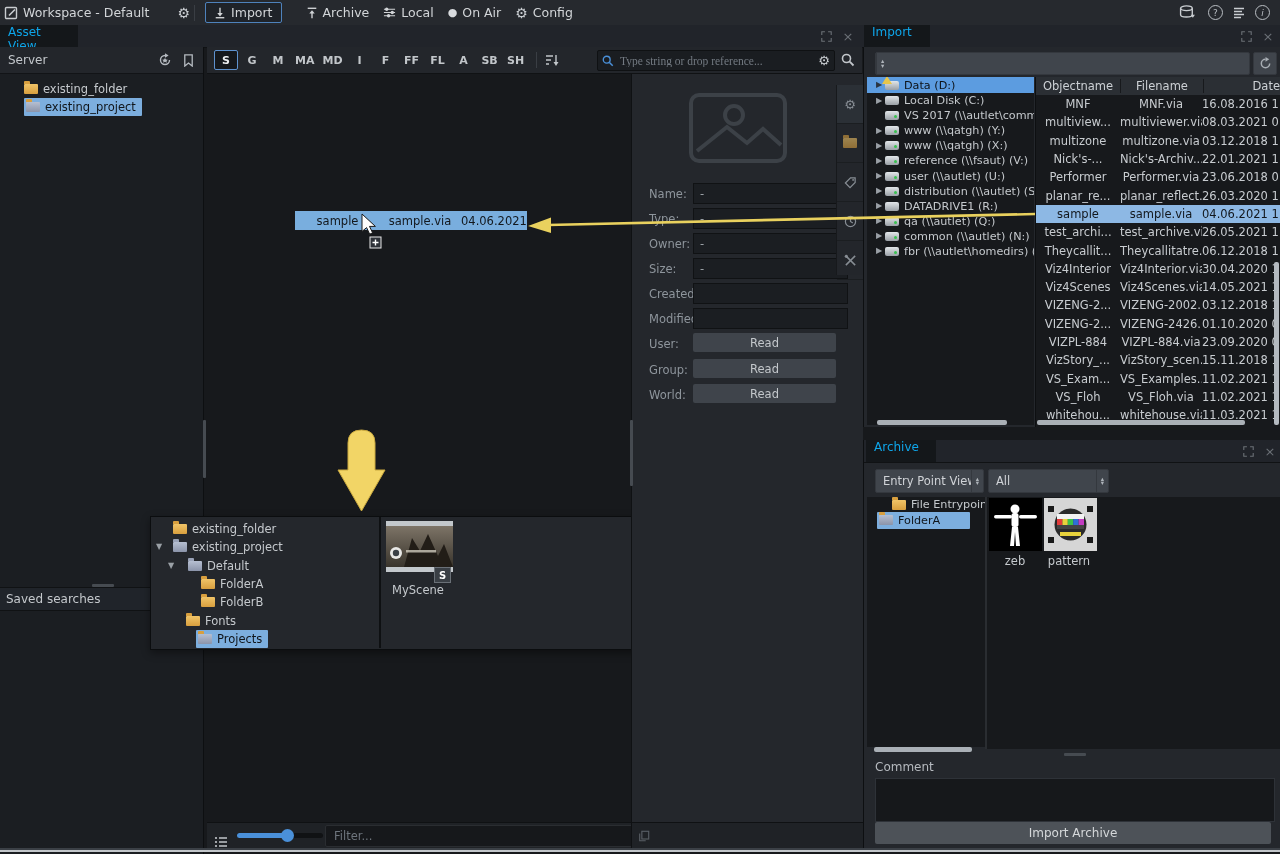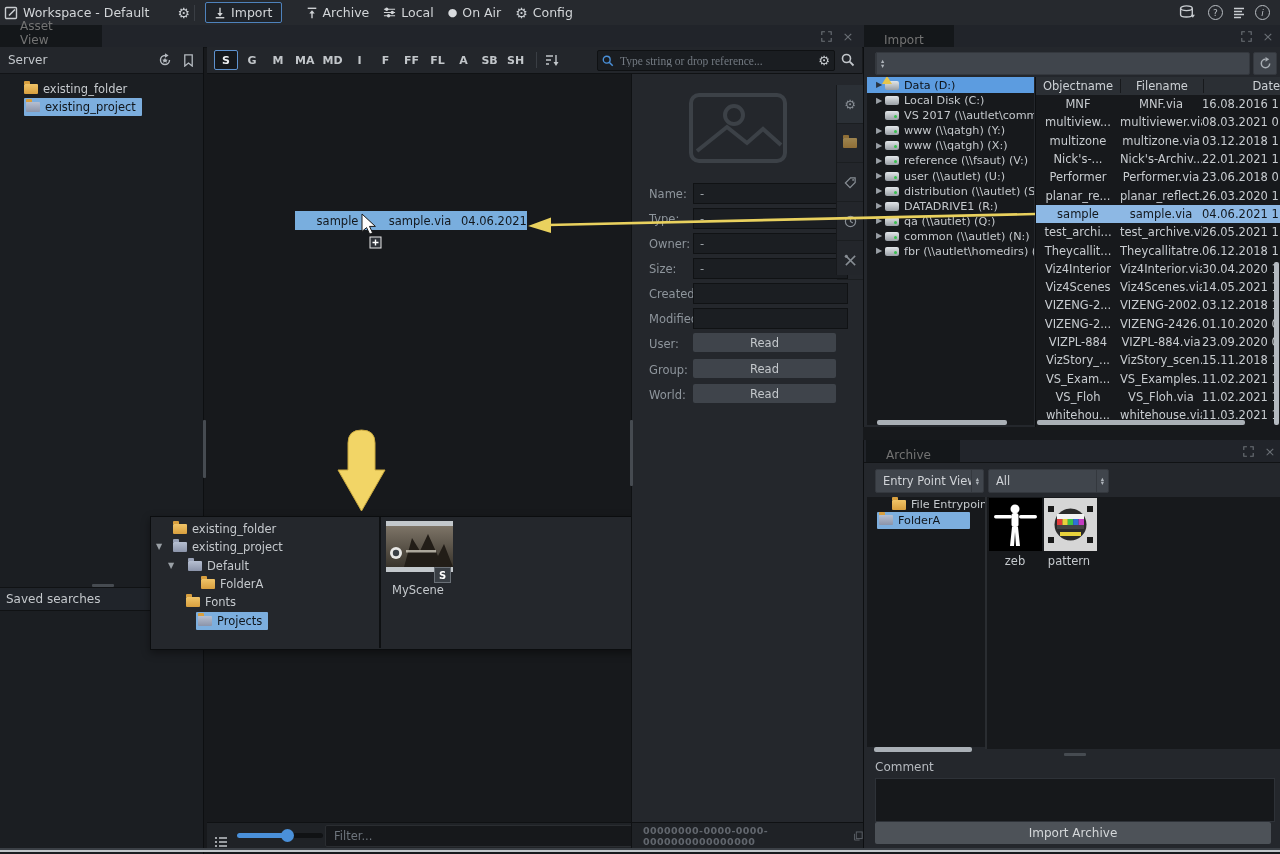--- a/index.html
+++ b/index.html
@@ -11,21 +11,21 @@
   .nowrap{white-space:nowrap;overflow:hidden}
   
   #topbar{left:0;top:0;width:1280px;height:25px;background:#26292e;border-bottom:1px solid #121417;display:flex;align-items:center}
   .tbitem{display:flex;align-items:center;gap:5px;color:#d2d5d8;font-size:12.5px;margin-right:14px}
   .tbsep{width:1px;height:16px;background:#3a3e44;margin:0 10px 0 4px}
   .impbox{border:1px solid #4e82bc;border-radius:2px;padding:2px 8px;background:#1f2329}
   .gear{color:#c9cdd1;font-size:14px;line-height:1}
   .circ{width:13px;height:13px;border:1px solid #b9bec3;border-radius:50%;font-size:9px;display:flex;align-items:center;justify-content:center;color:#b9bec3}
   
   .tabbar{top:25px;height:22px;background:#21242a;border-bottom:1px solid #101214}
-  .tab{height:22px;padding:0 20px;display:flex;align-items:flex-end;background:#14171a;color:#737373;font-size:12px}
+  .tab{height:22px;padding:0 8px;display:flex;align-items:flex-start;background:#14171a;color:#0ea5e9;font-size:12px}
   .winbtn{color:#6b7076;font-size:11px;display:flex;align-items:center;justify-content:center;width:16px;height:16px}
   
   #leftpanel{left:0;top:47px;width:203px;height:807px;background:#1b1e22;border-right:1px solid #0d0f11}
   .pheader{height:26px;background:#23262b;border-bottom:1px solid #121417;display:flex;align-items:center;padding:0 8px;color:#c3c7cb}
   .ti{display:flex;align-items:center;height:18px;font-size:11.5px;white-space:nowrap}
   .ar{width:12px;flex:0 0 12px;font-size:8px;color:#9aa0a6;text-align:center;line-height:1}
   .fo{width:14px;height:10px;flex:0 0 14px;margin-right:5px;border-radius:1px;background:linear-gradient(#f0c468,#d89f3e);position:relative}
   .fo::before{content:"";position:absolute;top:-3px;left:0;width:6px;height:3px;background:#d89f3e;border-radius:1px 1px 0 0}
   .fo.p{background:linear-gradient(#b6bfd1,#8b94aa)} .fo.p::before{background:#99a2b7}
   .hl{display:flex;align-items:center;background:#7caede;color:#10151a;padding:2px 6px 2px 2px;border-radius:1px}
@@ -325,20 +325,24 @@
     <div class="ti" style="padding-left:14px">
       <span class="ar">▼</span>
         <span style="width:11px"></span>
       <span class="fo p"></span>
       <span>Default</span>
     </div>
     <div class="ti" style="padding-left:50px">
       <span class="fo"></span>
       <span>FolderA</span>
     </div>
+    <div class="ti" style="padding-left:50px">
+      <span class="fo"></span>
+      <span>FolderB</span>
+    </div>
     <div class="ti" style="padding-left:35px">
       <span class="fo"></span>
       <span>Fonts</span>
     </div>
     <div class="ti" style="padding-left:45px">
       <span class="hl">
         <span class="fo p"></span>
         <span>Projects</span>
       </span>
     </div>
@@ -437,21 +441,20 @@
         </svg>
       </div>
     <div class="scell">
         <svg class="ic" width="13" height="13">
           <use href="#tools"></use>
         </svg>
       </div>
   </div>
 </div>
 <div id="uuidrow" class="abs">
-  <span id="uuid">00000000-0000-0000-0000000000000000</span>
   <svg class="ic" width="12" height="12" style="margin-left:6px;color:#5a5f66">
       <use href="#copy"></use>
     </svg>
 </div>
 <div class="abs handle" style="left:630px;top:420px;width:3px;height:66px"></div>
 
 <div id="importpanel" class="abs">
   <div class="selbox abs" style="left:11px;top:5px;width:373px;height:21px">
     <span class="spin">
         <span>▴</span>

